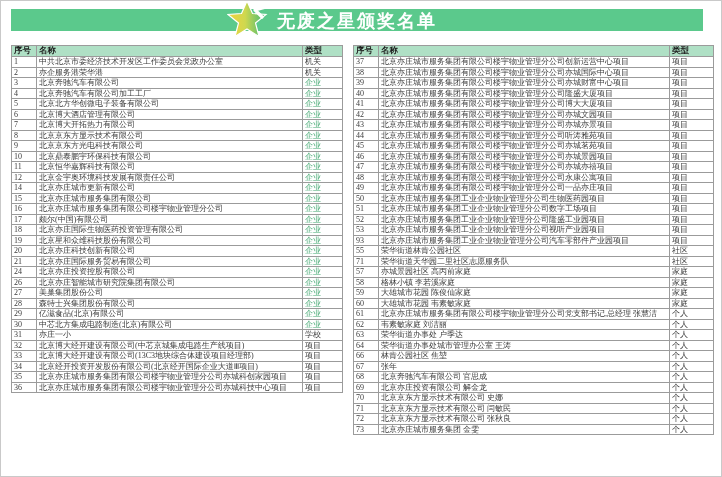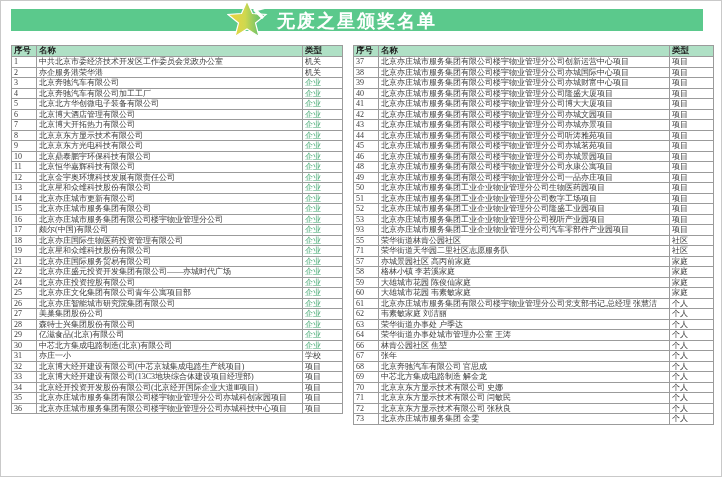--- a/index.html
+++ b/index.html
@@ -152,25 +152,20 @@
           <td class="cell-index">11</td>
           <td class="cell-name">北京恒华嘉辉科技有限公司</td>
           <td class="cell-type type-ent">企业</td>
         </tr>
         <tr>
           <td class="cell-index">12</td>
           <td class="cell-name">北京金宇奥环境科技发展有限责任公司</td>
           <td class="cell-type type-ent">企业</td>
         </tr>
         <tr>
-          <td class="cell-index">13</td>
-          <td class="cell-name">北京星和众维科技股份有限公司</td>
-          <td class="cell-type type-ent">企业</td>
-        </tr>
-        <tr>
           <td class="cell-index">14</td>
           <td class="cell-name">北京亦庄城市更新有限公司</td>
           <td class="cell-type type-ent">企业</td>
         </tr>
         <tr>
           <td class="cell-index">15</td>
           <td class="cell-name">北京亦庄城市服务集团有限公司</td>
           <td class="cell-type type-ent">企业</td>
         </tr>
         <tr>
@@ -187,37 +182,32 @@
           <td class="cell-index">18</td>
           <td class="cell-name">北京亦庄国际生物医药投资管理有限公司</td>
           <td class="cell-type type-ent">企业</td>
         </tr>
         <tr>
           <td class="cell-index">19</td>
           <td class="cell-name">北京星和众维科技股份有限公司</td>
           <td class="cell-type type-ent">企业</td>
         </tr>
         <tr>
+          <td class="cell-index">20</td>
+          <td class="cell-name">北京亦庄科技创新有限公司</td>
+          <td class="cell-type type-ent">企业</td>
+        </tr>
+        <tr>
           <td class="cell-index">21</td>
           <td class="cell-name">北京亦庄国际服务贸易有限公司</td>
           <td class="cell-type type-ent">企业</td>
         </tr>
         <tr>
-          <td class="cell-index">22</td>
-          <td class="cell-name">北京亦庄盛元投资开发集团有限公司——亦城时代广场</td>
-          <td class="cell-type type-ent">企业</td>
-        </tr>
-        <tr>
           <td class="cell-index">24</td>
           <td class="cell-name">北京亦庄投资控股有限公司</td>
-          <td class="cell-type type-ent">企业</td>
-        </tr>
-        <tr>
-          <td class="cell-index">25</td>
-          <td class="cell-name">北京亦庄文化集团有限公司青年公寓项目部</td>
           <td class="cell-type type-ent">企业</td>
         </tr>
         <tr>
           <td class="cell-index">26</td>
           <td class="cell-name">北京亦庄智能城市研究院集团有限公司</td>
           <td class="cell-type type-ent">企业</td>
         </tr>
         <tr>
           <td class="cell-index">27</td>
           <td class="cell-name">美巢集团股份公司</td>
@@ -329,20 +319,25 @@
           <td class="cell-index">45</td>
           <td class="cell-name">北京亦庄城市服务集团有限公司楼宇物业管理分公司亦城茗苑项目</td>
           <td class="cell-type">项目</td>
         </tr>
         <tr>
           <td class="cell-index">46</td>
           <td class="cell-name">北京亦庄城市服务集团有限公司楼宇物业管理分公司亦城景园项目</td>
           <td class="cell-type">项目</td>
         </tr>
         <tr>
+          <td class="cell-index">47</td>
+          <td class="cell-name">北京亦庄城市服务集团有限公司楼宇物业管理分公司亦城亦禧项目</td>
+          <td class="cell-type">项目</td>
+        </tr>
+        <tr>
           <td class="cell-index">48</td>
           <td class="cell-name">北京亦庄城市服务集团有限公司楼宇物业管理分公司永康公寓项目</td>
           <td class="cell-type">项目</td>
         </tr>
         <tr>
           <td class="cell-index">49</td>
           <td class="cell-name">北京亦庄城市服务集团有限公司楼宇物业管理分公司一品亦庄项目</td>
           <td class="cell-type">项目</td>
         </tr>
         <tr>
@@ -430,21 +425,21 @@
           <td class="cell-name">张年</td>
           <td class="cell-type">个人</td>
         </tr>
         <tr>
           <td class="cell-index">68</td>
           <td class="cell-name">北京奔驰汽车有限公司 官思成</td>
           <td class="cell-type">个人</td>
         </tr>
         <tr>
           <td class="cell-index">69</td>
-          <td class="cell-name">中芯北方集成电路制造 解金龙</td>
+          <td class="cell-name">北京亦庄投资有限公司 解金龙</td>
           <td class="cell-type">个人</td>
         </tr>
         <tr>
           <td class="cell-index">70</td>
           <td class="cell-name">北京京东方显示技术有限公司 史娜</td>
           <td class="cell-type">个人</td>
         </tr>
         <tr>
           <td class="cell-index">71</td>
           <td class="cell-name">北京京东方显示技术有限公司 闫敏民</td>

